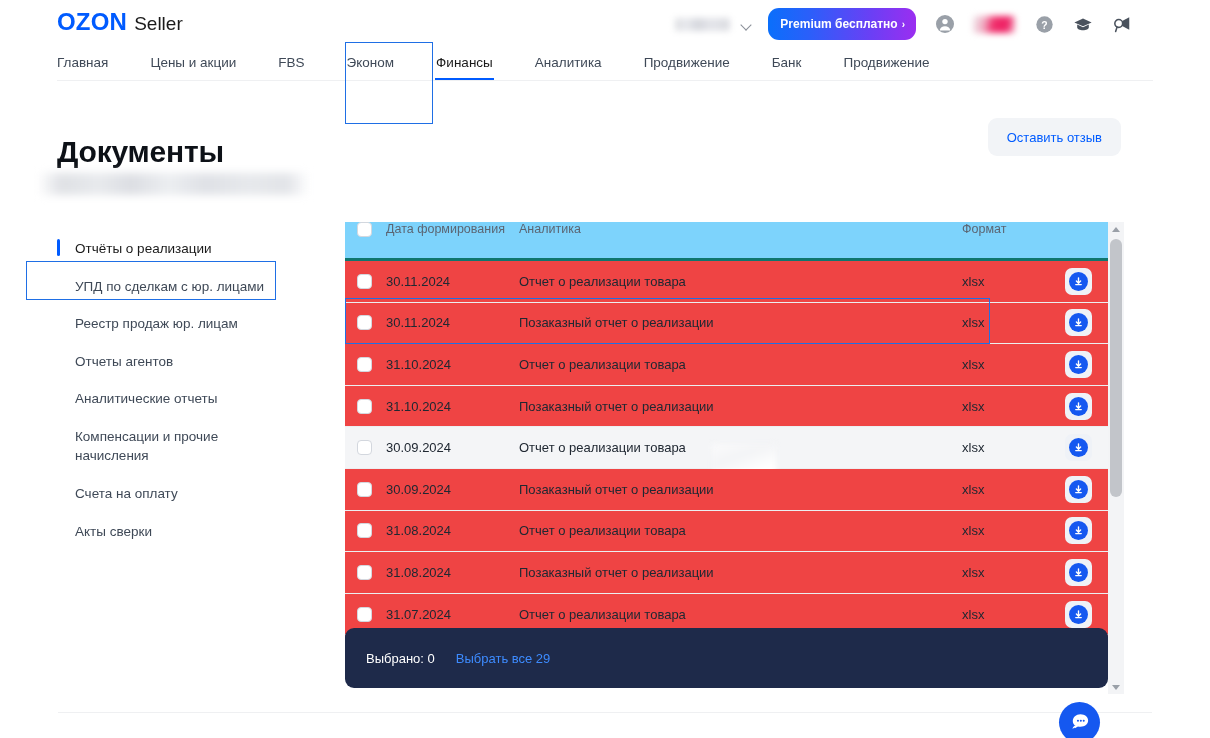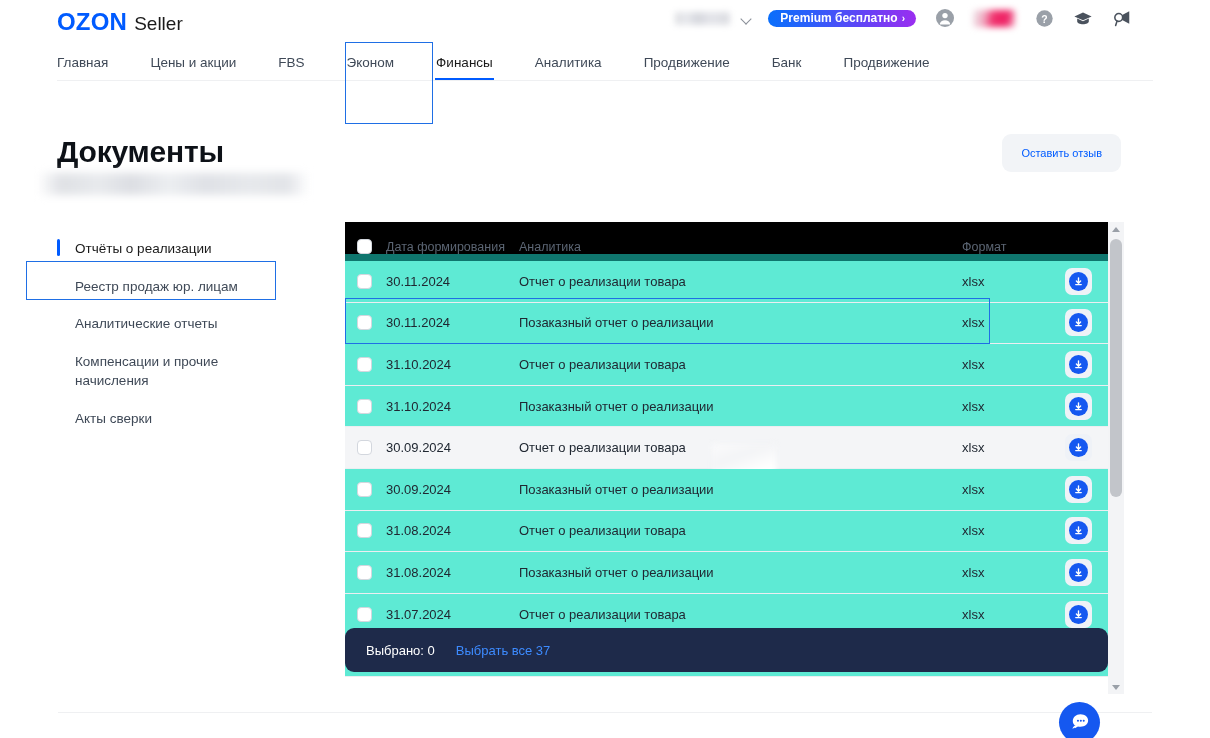--- a/index.html
+++ b/index.html
@@ -18,21 +18,21 @@
   .logo-seller { font-size:19px; color:#1a1a1a; font-weight:400; }
 
   .hdr-right { position:absolute; right:78px; top:8px; display:flex; align-items:center; gap:0px; }
   .blur-acct { width:55px; height:13px; border-radius:2px;
      background:linear-gradient(90deg,#dcdde1 0%,#e9eaee 20%,#d5d7dd 42%,#e4e5ea 65%,#dbdce1 100%);
      filter:blur(3px); }
   .chev { margin-left:11px; width:11px; height:11px; position:relative; }
   .chev:before { content:""; position:absolute; left:1px; top:2px; width:7px; height:7px;
      border-right:1.6px solid #8a8f98; border-bottom:1.6px solid #8a8f98; transform:rotate(45deg); }
 
-  .premium { margin-left:16px; height:17px; padding:0 11px 0 12px; border-radius:11px;
+  .premium { margin-left:16px; height:32px; padding:0 11px 0 12px; border-radius:11px;
      background:linear-gradient(90deg,#0a6ffb 0%,#2b5ffa 28%,#6b3ff5 70%,#9b2ef0 100%);
      color:#fff; font-size:12px; font-weight:bold; display:flex; align-items:center; gap:4px;
      white-space:nowrap; }
   .premium .arr { font-size:10px; font-weight:bold; }
 
   .icobox { margin-left:19px; width:20px; height:20px; position:relative; display:flex; align-items:center; justify-content:center; }
   .blur-pink { margin-left:18px; width:42px; height:17px; border-radius:3px;
      background:linear-gradient(100deg,#efe9ec 0%,#f0a9c0 28%,#f0306c 48%,#ee1f63 78%,#f3b9cb 100%);
      filter:blur(3.4px); }
 
@@ -47,36 +47,36 @@
   
   .ann-fin { position:absolute; left:345px; top:42px; width:88px; height:82px;
      border:1.7px solid #1f6fe5; background:transparent; }
 
   
   .title { position:absolute; left:57px; top:135px; font-size:30px; font-weight:bold; color:#0d1117; letter-spacing:-0.2px; }
   .blur-sub { position:absolute; left:40px; top:173px; width:268px; height:22px;
      background:linear-gradient(90deg,#fbfbfc 0%,#dfe1e5 8%,#e8eaed 22%,#dcdee3 34%,#eceef1 48%,#dfe1e6 62%,#e7e9ec 78%,#e2e4e8 92%,#fdfdfe 100%);
      filter:blur(4px); }
 
-  .review-btn { position:absolute; right:89px; top:134px; height:38px; padding:0 19px;
-     background:#f2f4f7; border:none; border-radius:9px; color:#005bff; font-size:11px;
+  .review-btn { position:absolute; right:89px; top:118px; height:38px; padding:0 19px;
+     background:#f2f4f7; border:none; border-radius:9px; color:#005bff; font-size:13px;
      font-family:"Liberation Sans",sans-serif; cursor:pointer; display:flex; align-items:center; }
 
   
   .side { position:absolute; left:57px; top:230px; width:250px; }
   .side-item { position:relative; font-size:13.5px; color:#3f4957; line-height:1.45;
      padding:9px 0 9px 18px; cursor:pointer; width:232px; }
   .side-item.active { color:#1a1a1a; }
   .side-item.active .bar { position:absolute; left:0px; top:9px; width:3px; height:17px; background:#005bff; border-radius:2px; }
   .ann-side { position:absolute; left:26px; top:261px; width:250px; height:39px; border:1.7px solid #1f6fe5; }
 
   
   .tblwrap { position:absolute; left:345px; top:222px; width:763px; height:472px; }
-  .thead { height:39px; display:flex; align-items:flex-end; border-bottom:7px solid #0f766e; background:#000000; }
-  .row { height:41.6px; display:flex; align-items:center; border-bottom:1px solid #eceef1; background:#5eead4; position:relative; }
+  .thead { height:39px; display:flex; align-items:flex-start; border-bottom:3px solid #0f766e; background:#7dd3fc; }
+  .row { height:41.6px; display:flex; align-items:center; border-bottom:1px solid #eceef1; background:#ef4444; position:relative; }
   .row.hl { background:#f4f5f7; }
   .c-chk { width:41px; display:flex; align-items:center; padding-left:12px; flex:none; }
   .chk { width:15px; height:15px; border:1.4px solid #d3d7de; border-radius:4px; background:#fff; cursor:pointer; }
   .c-date { width:133px; flex:none; font-size:13px; color:#202832; }
   .c-name { flex:1; font-size:13px; color:#202832; }
   .c-fmt  { width:86px; flex:none; font-size:13px; color:#202832; }
   .c-dl   { width:60px; flex:none; display:flex; justify-content:center; }
   .th { font-size:12.5px; color:#5b6573; }
 
   .dlbtn { width:27px; height:27px; border-radius:7px; background:#eff2f7; border:none;
@@ -93,21 +93,21 @@
   .sb-up { top:0; } .sb-dn { bottom:0; }
   .sb-arrow { width:0; height:0; border-left:4px solid transparent; border-right:4px solid transparent; }
   .sb-up .sb-arrow { border-bottom:5px solid #9aa0a8; }
   .sb-dn .sb-arrow { border-top:5px solid #9aa0a8; }
   .sb-thumb { position:absolute; left:2px; top:17px; width:12px; height:258px; background:#c2c5ca; border-radius:6px; }
 
   
   .ann-row { position:absolute; left:345px; top:298px; width:645px; height:46px; border:1.7px solid #1f6fe5; }
 
   
-  .selbar { position:absolute; left:345px; top:628px; width:763px; height:44px;
+  .selbar { position:absolute; left:345px; top:628px; width:763px; height:60px;
      background:#1e2a4a; border-radius:9px; display:flex; align-items:center; padding-left:21px; gap:21px; }
   .selbar .cnt { color:#fff; font-size:13px; }
   .selbar .lnk { color:#3d8bff; font-size:13px; cursor:pointer; }
 
   
   .footline { position:absolute; left:58px; right:58px; top:712px; height:1px; background:#eff0f2; }
   .fab { position:absolute; left:1059px; top:702px; width:41px; height:41px; border-radius:50%;
      background:#1558f0; display:flex; align-items:center; justify-content:center; cursor:pointer; }
 </style>
 </head>
@@ -179,23 +179,26 @@
   </div>
   <div class="nav-line"></div>
   <div class="ann-fin"></div>
 
   <div class="title">Документы</div>
   <div class="blur-sub"></div>
   <button class="review-btn">Оставить отзыв</button>
 
   <div class="side" id="sideList">
       <div class="side-item active"><span class="bar"></span><span>Отчёты о реализации</span></div>
+      <div class="side-item"><span>УПД по сделкам с юр. лицами</span></div>
       <div class="side-item"><span>Реестр продаж юр. лицам</span></div>
+      <div class="side-item"><span>Отчеты агентов</span></div>
       <div class="side-item"><span>Аналитические отчеты</span></div>
       <div class="side-item"><span>Компенсации и прочие начисления</span></div>
+      <div class="side-item"><span>Счета на оплату</span></div>
       <div class="side-item"><span>Акты сверки</span></div>
     </div>
   <div class="ann-side"></div>
 
   <div class="tblwrap">
     <div class="thead">
       <div class="c-chk">
         <div class="chk"></div>
       </div>
       <div class="c-date th">Дата формирования</div>
@@ -384,21 +387,21 @@
     <div class="sb-thumb"></div>
     <div class="sb-dn">
         <div class="sb-arrow"></div>
       </div>
   </div>
 
   <div class="ann-row"></div>
 
   <div class="selbar">
     <span class="cnt">Выбрано: 0</span>
-    <span class="lnk">Выбрать все 37</span>
+    <span class="lnk">Выбрать все 29</span>
   </div>
 
   <div class="footline"></div>
 
   <div class="fab">
     <svg width="23" height="23" viewBox="0 0 24 24">
       <path d="M13 3.5c4.7 0 8 2.9 8 6.5s-3.3 6.5-8 6.5c-.9 0-1.8-.1-2.6-.3l-3.3 1.8.7-2.7C5.6 14.1 5 12.4 5 10.5 5 6.9 8.3 3.5 13 3.5z" fill="#fff"></path>
       <circle cx="10.4" cy="10.2" r="1.05" fill="#1558f0"></circle>
       <circle cx="13.4" cy="10.2" r="1.05" fill="#1558f0"></circle>
       <circle cx="16.4" cy="10.2" r="1.05" fill="#1558f0"></circle>

